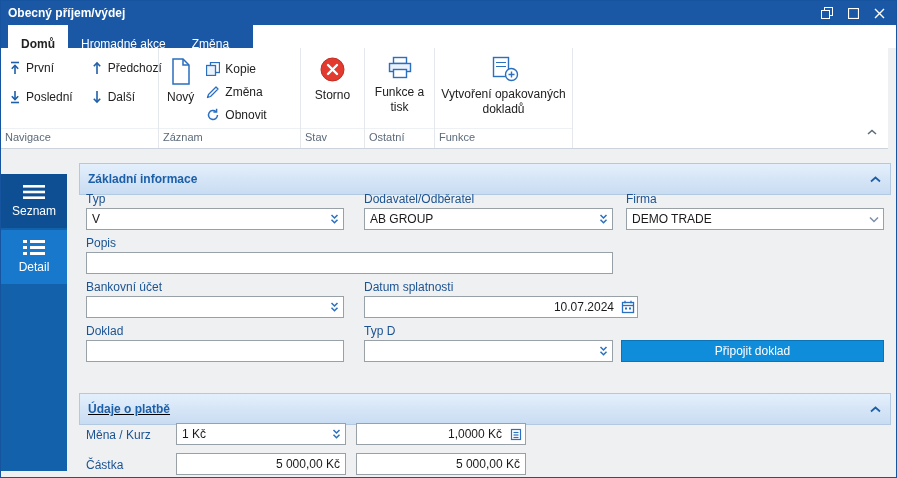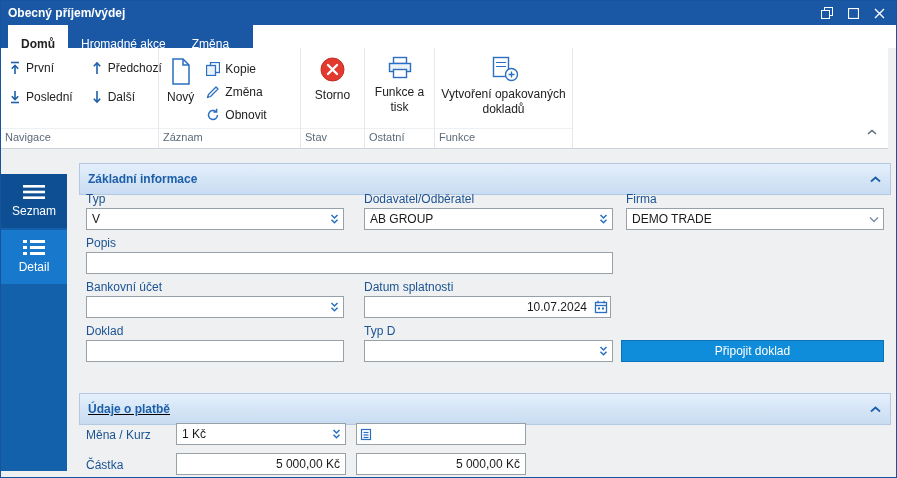--- a/index.html
+++ b/index.html
@@ -317,21 +317,21 @@
         <span class="val"></span>
         <span class="ficon">
           <svg width="11" height="12">
               <g fill="none" stroke="#2a6fc0" stroke-width="1.5">
                 <path d="M2.5 2 L5.5 5 L8.5 2"></path>
                 <path d="M2.5 6.8 L5.5 9.8 L8.5 6.8"></path>
               </g>
             </svg>
         </span>
       </div>
-      <div class="field" style="left:285px;top:133px;width:247px">
+      <div class="field" style="left:285px;top:133px;width:274px">
         <span class="val right">10.07.2024</span>
         <span class="ficon">
           <svg width="14" height="14">
               <g fill="none" stroke="#2a6fc0" stroke-width="1.3">
                 <rect x="1.5" y="2.5" width="11" height="10" fill="#fff"></rect>
                 <line x1="1.5" y1="5.5" x2="12.5" y2="5.5"></line>
                 <line x1="4" y1="0.8" x2="4" y2="3.2"></line>
                 <line x1="10" y1="0.8" x2="10" y2="3.2"></line>
               </g>
               <rect x="4" y="7.5" width="2" height="2" fill="#2a6fc0"></rect>
@@ -374,20 +374,21 @@
         <span class="ficon">
           <svg width="11" height="12">
               <g fill="none" stroke="#2a6fc0" stroke-width="1.5">
                 <path d="M2.5 2 L5.5 5 L8.5 2"></path>
                 <path d="M2.5 6.8 L5.5 9.8 L8.5 6.8"></path>
               </g>
             </svg>
         </span>
       </div>
       <div class="field" style="left:277px;top:30px;width:170px">
+        <span class="val right">1,0000 Kč</span>
         <span class="ficon">
           <svg width="12" height="13">
               <g fill="none" stroke="#2a6fc0" stroke-width="1.2">
                 <rect x="1.5" y="1.5" width="9" height="10" fill="#fff"></rect>
                 <line x1="3.5" y1="4.5" x2="8.5" y2="4.5"></line>
                 <line x1="3.5" y1="7" x2="8.5" y2="7"></line>
                 <line x1="3.5" y1="9.5" x2="8.5" y2="9.5"></line>
               </g>
             </svg>
         </span>

